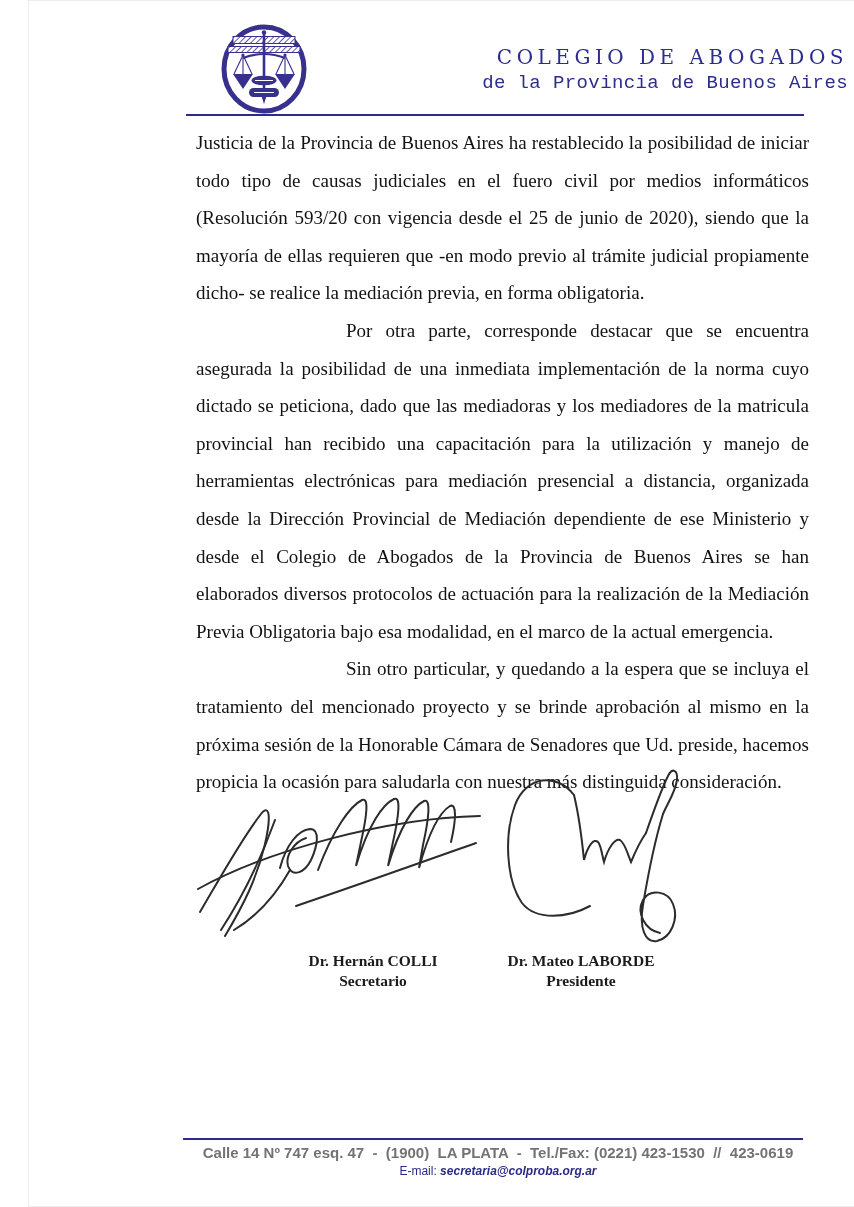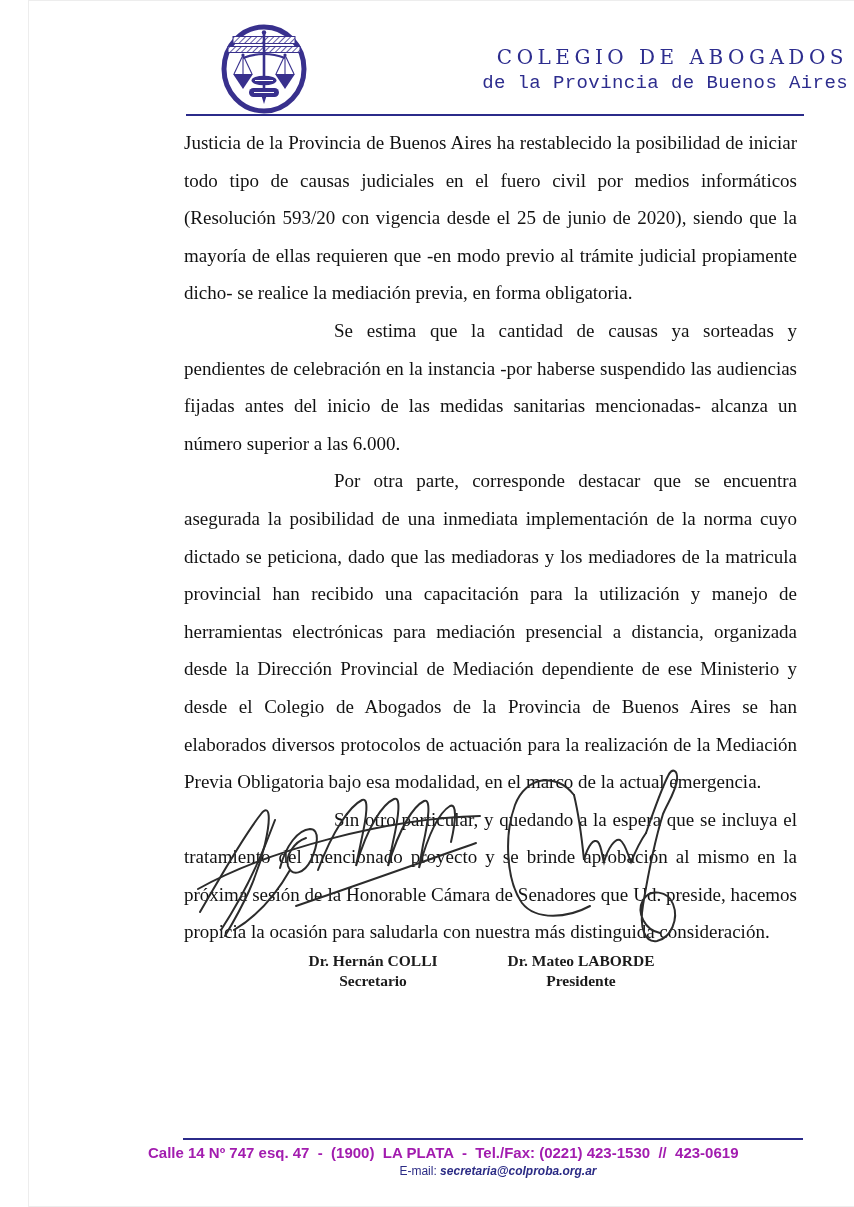--- a/index.html
+++ b/index.html
@@ -24,44 +24,44 @@
     font-family:Liberation Mono, monospace;
     font-size:19px;line-height:26px;
     letter-spacing:0.4px;white-space:nowrap;
   }
   .header-rule{
     position:absolute;left:158px;top:114px;width:618px;height:2px;
     background:#2b2b8a;
   }
   
   .body-text{
-    position:absolute;left:156px;top:124px;width:613px;
+    position:absolute;left:168px;top:124px;width:613px;
     font-size:19px;line-height:37.6px;
     color:#121212;text-align:justify;
   }
   .body-text p{margin:0;}
   .body-text p.ind{text-indent:150px;}
   
   .sig-svg{position:absolute;left:160px;top:760px;}
   .sig-label{
     position:absolute;width:210px;text-align:center;
     font-family:"Liberation Serif", serif;
     font-weight:bold;font-size:15.5px;line-height:20px;color:#1b1b1b;
   }
   .sig-label-left{left:240px;top:951px;}
   .sig-label-right{left:448px;top:951px;}
   
   .footer-rule{
     position:absolute;left:155px;top:1138px;width:620px;height:2px;
     background:#2b2b8a;
   }
   .footer-line1{
-    position:absolute;left:120px;top:1143px;width:700px;text-align:left;
+    position:absolute;left:120px;top:1143px;width:700px;text-align:center;
     font-family:"Liberation Sans", sans-serif;
-    font-weight:bold;font-size:15px;line-height:19px;color:#a21caf;
+    font-weight:bold;font-size:15px;line-height:19px;color:#737373;
     white-space:pre-wrap;
   }
   .footer-line2{
     position:absolute;left:120px;top:1162px;width:700px;text-align:center;
     font-family:"Liberation Sans", sans-serif;
     font-size:12px;line-height:19px;color:#2b2b85;
   }
   .footer-line2 .email{font-weight:bold;font-style:italic;}
 </style>
 </head>
@@ -108,21 +108,20 @@
 
   <div class="org">
     <div class="org-name">COLEGIO DE ABOGADOS</div>
     <div class="org-sub">de la Provincia de Buenos Aires</div>
   </div>
 
   <div class="header-rule"></div>
 
   <div class="body-text">
     <p>Justicia de la Provincia de Buenos Aires ha restablecido la posibilidad de iniciar todo tipo de causas judiciales en el fuero civil por medios informáticos (Resolución 593/20 con vigencia desde el 25 de junio de 2020), siendo que la mayoría de ellas requieren que -en modo previo al trámite judicial propiamente dicho- se realice la mediación previa, en forma obligatoria.</p>
-    <p class="ind">Se estima que la cantidad de causas ya sorteadas y pendientes de celebración en la instancia -por haberse suspendido las audiencias fijadas antes del inicio de las medidas sanitarias mencionadas- alcanza un número superior a las 6.000.</p>
     <p class="ind">Por otra parte, corresponde destacar que se encuentra asegurada la posibilidad de una inmediata implementación de la norma cuyo dictado se peticiona, dado que las mediadoras y los mediadores de la matricula provincial han recibido una capacitación para la utilización y manejo de herramientas electrónicas para mediación presencial a distancia, organizada desde la Dirección Provincial de Mediación dependiente de ese Ministerio y desde el Colegio de Abogados de la Provincia de Buenos Aires se han elaborados diversos protocolos de actuación para la realización de la Mediación Previa Obligatoria bajo esa modalidad, en el marco de la actual emergencia.</p>
     <p class="ind">Sin otro particular, y quedando a la espera que se incluya el tratamiento del mencionado proyecto y se brinde aprobación al mismo en la próxima sesión de la Honorable Cámara de Senadores que Ud. preside, hacemos propicia la ocasión para saludarla con nuestra más distinguida consideración.</p>
   </div>
 
   <svg class="sig-svg" width="530" height="200" viewBox="160 760 530 200">
     <g fill="none" stroke="#2c2c2c" stroke-width="2" stroke-linecap="round">
 
       <path d="M 172,912 C 192,878 214,838 233,814 C 242,803 243,818 237,844 C 229,878 216,904 197,936"></path>
       <path d="M 247,820 C 234,856 214,898 193,930"></path>
       <path d="M 252,868 C 258,845 270,830 282,829 C 292,829 290,845 283,860 C 276,874 264,877 260,866 C 257,856 266,842 278,838"></path>

